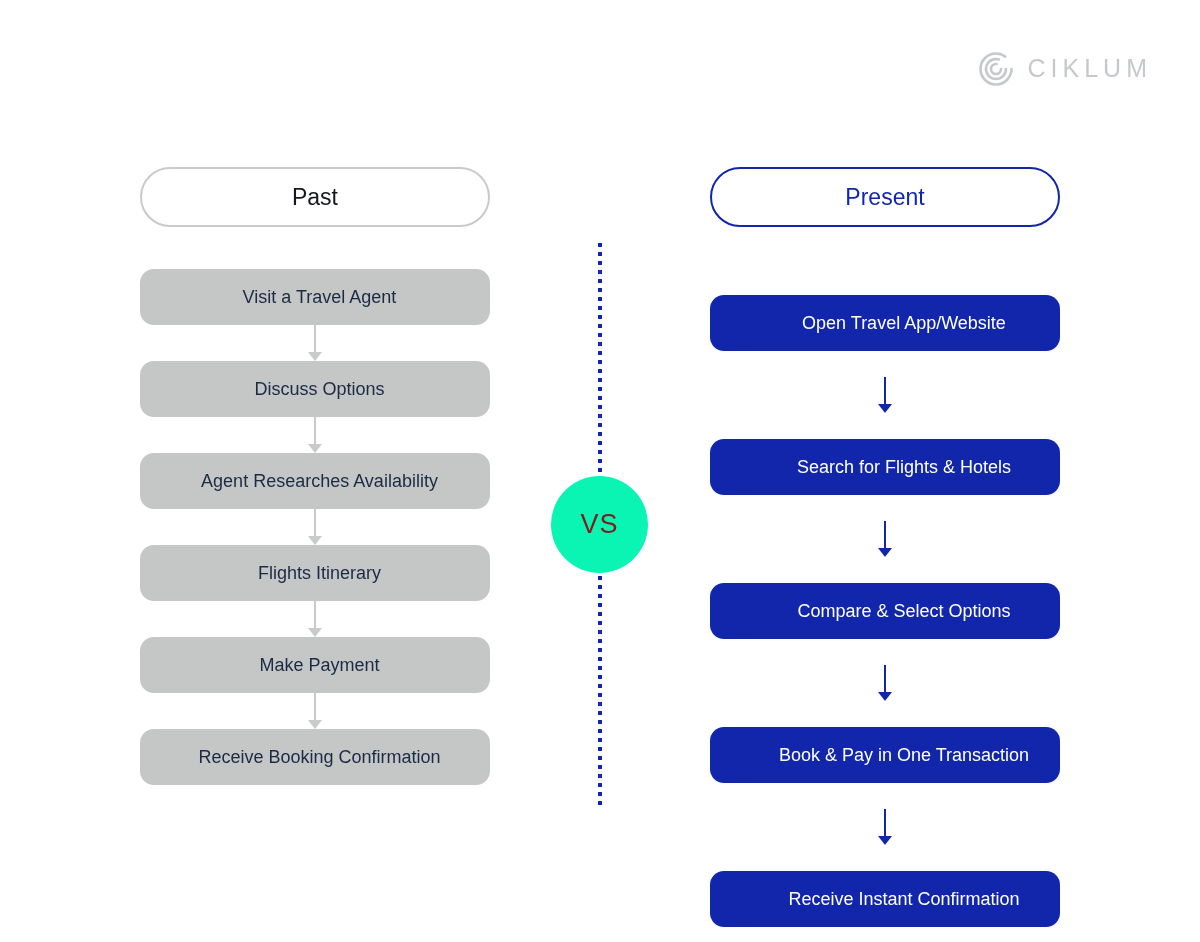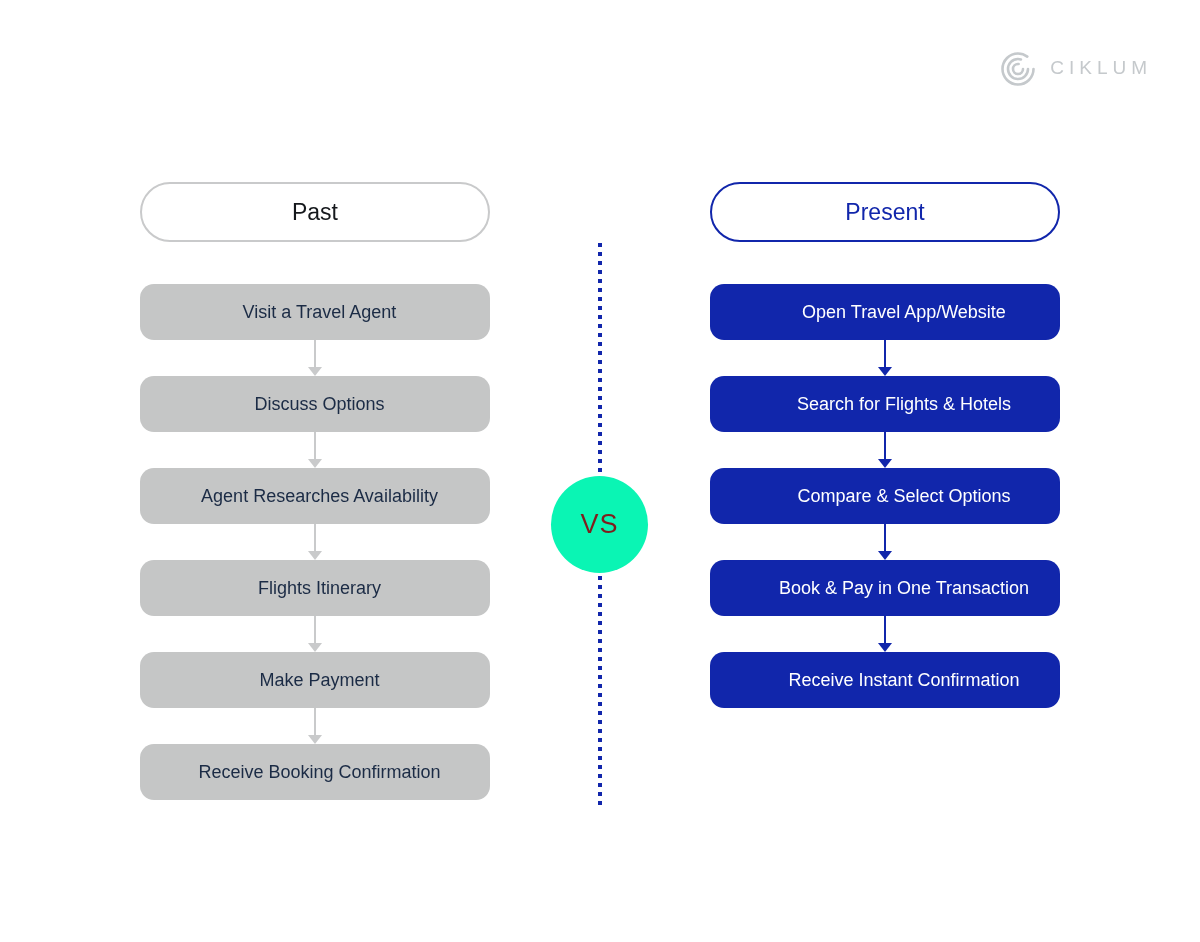--- a/index.html
+++ b/index.html
@@ -12,28 +12,28 @@
     background:#ffffff;
     overflow:hidden;
   }
 
   
   .logo {
     position:absolute; top:46px; right:48px;
     display:flex; align-items:center; gap:12px;
   }
   .logo-text {
-    font-size:19px; letter-spacing:5px;
+    font-size:25px; letter-spacing:5px;
     color:var(--logo-gray); font-weight:400;
   }
 
   
-  .col { position:absolute; top:182px; width:350px; display:flex; flex-direction:column; }
+  .col { position:absolute; top:167px; width:350px; display:flex; flex-direction:column; }
   .col-past   { left:140px; }
-  .col-present{ left:710px; }
+  .col-present{ left:710px;gap:26px; }
 
   .pill {
     height:60px; margin-bottom:42px;
     border-radius:34px; background:#ffffff;
     display:flex; align-items:center; justify-content:center;
     font-size:23px; font-weight:500;
   }
   .pill-past    { border:2px solid var(--border-gray); color:var(--past-header-text); }
   .pill-present { border:2px solid var(--accent-blue); color:var(--accent-blue); }
 

